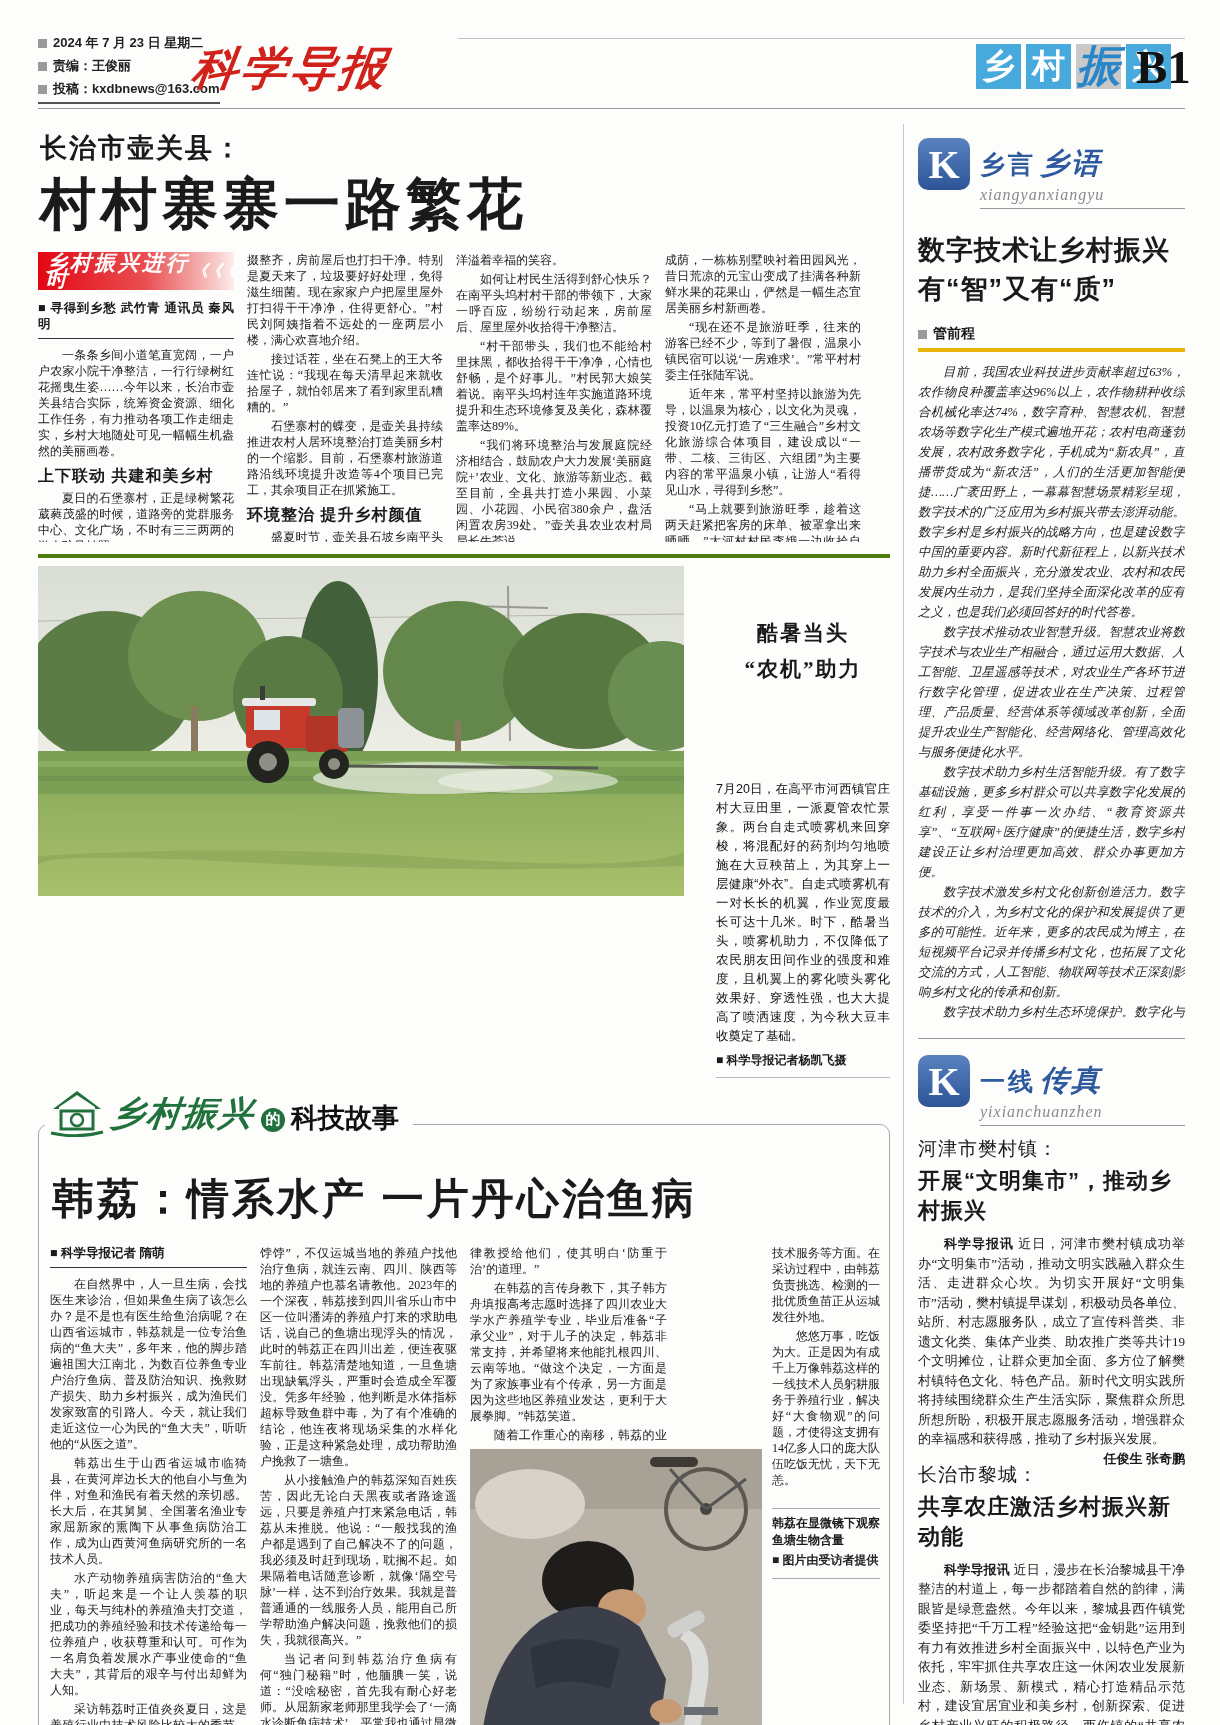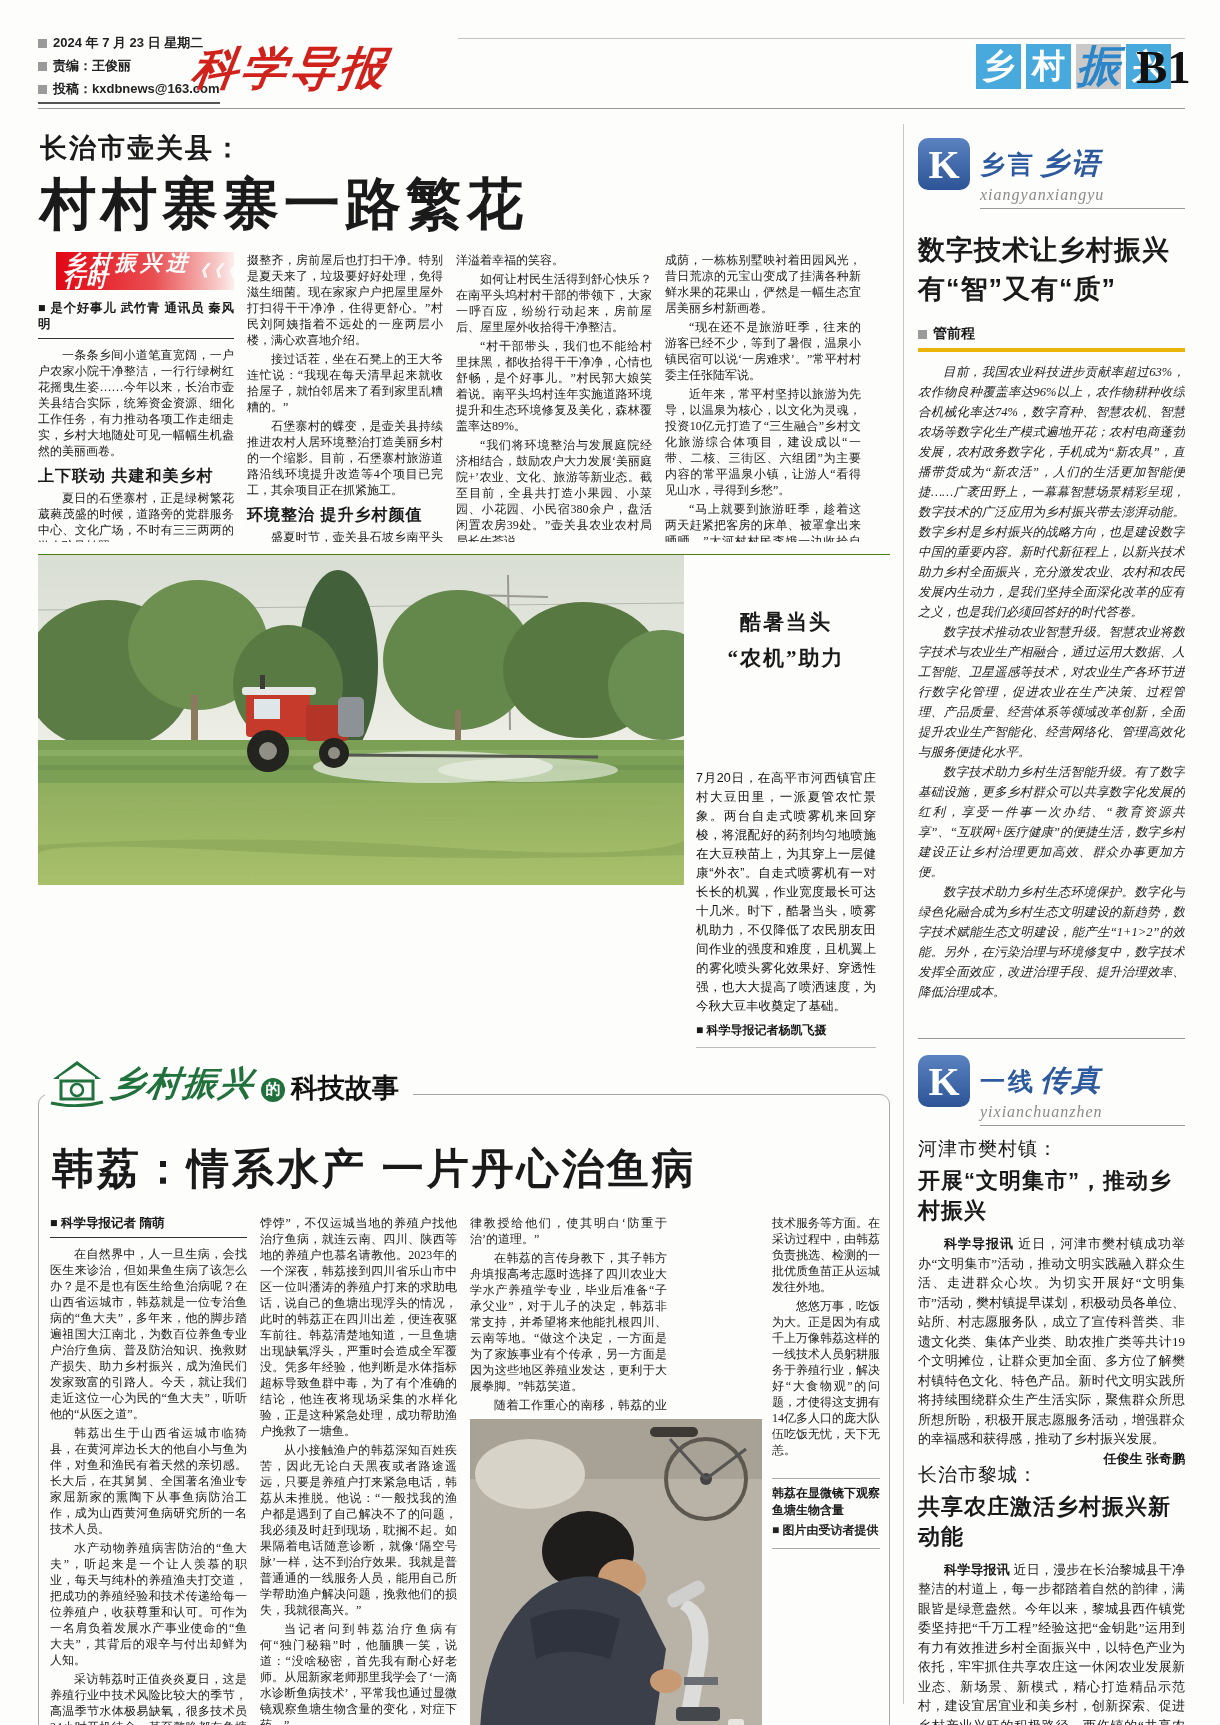--- a/index.html
+++ b/index.html
@@ -27,26 +27,26 @@
   .left-region{position:absolute;top:122px;left:38px;width:852px;}
   .right-region{position:absolute;top:122px;left:918px;width:267px;}
   
   .kicker{font-size:27px;font-weight:700;letter-spacing:2px;margin:8px 0 0 2px;}
   .headline1{font-size:56px;font-weight:900;letter-spacing:5px;margin:6px 0 0 2px;line-height:1.15;}
   .cols{display:flex;gap:13px;height:290px;overflow:hidden;margin-top:16px;}
   .col{width:196px;font-size:12px;line-height:16px;text-align:justify;}
   .col p{margin:0 0 3px;text-indent:2em;}
   .banner{height:38px;background:linear-gradient(90deg,#e30613 0%,#e94f52 55%,#f6c7c4 90%,#fdeeee 100%);
           color:#fff;font-weight:900;font-style:italic;font-size:21px;display:flex;align-items:center;
-          padding-left:8px;letter-spacing:1px;margin-bottom:10px;margin-left:18px;}
+          padding-left:8px;letter-spacing:1px;margin-bottom:10px;}
   .banner .chev{font-size:16px;margin-left:4px;letter-spacing:-2px;opacity:.95;}
   .byline{font-size:12.5px;font-weight:700;border-bottom:1px solid #333;padding-bottom:6px;margin-bottom:8px;}
   .subhead{font-size:16px;font-weight:700;margin:9px 0 6px;letter-spacing:1px;}
   
-  .photo-row{margin-top:12px;border-top:1px solid #4d7c0f;display:flex;gap:12px;}
+  .photo-row{margin-top:12px;border-top:4px solid #4d7c0f;padding-top:8px;display:flex;gap:32px;}
   .photo-box{width:646px;height:330px;flex:0 0 auto;overflow:hidden;}
   .cap-panel{width:180px;padding-top:50px;}
   .cap-title{font-size:21px;font-weight:700;text-align:center;line-height:1.7;letter-spacing:2px;}
   .cap-text{margin-top:92px;font-family:"Liberation Sans",sans-serif;font-size:12.5px;line-height:19px;
             font-weight:500;text-align:justify;color:#111;}
   .cap-credit{margin-top:6px;font-family:"Liberation Sans",sans-serif;font-size:12px;font-weight:700;
               border-bottom:1px solid #bbb;padding-bottom:8px;}
   
   .feature{position:relative;margin-top:46px;border:1px solid #a8a8a8;border-radius:10px;padding:12px 9px 10px;}
   .ft-graphic{position:absolute;top:-38px;left:6px;background:#fdfdfc;display:flex;align-items:flex-end;
@@ -130,21 +130,21 @@
 
     <div class="kicker sans">长治市壶关县：</div>
     <div class="headline1 sans">村村寨寨一路繁花</div>
 
     <div class="cols">
       <div class="col">
         <div class="banner sans">
           <span>乡村振兴进行时</span>
           <span class="chev">《《《</span>
         </div>
-        <div class="byline sans">■ 是个好事儿 武竹青 通讯员 秦风明</div>
+        <div class="byline sans">■ 寻得到乡愁 武竹青 通讯员 秦风明</div>
         <p>一条条乡间小道笔直宽阔，一户户农家小院干净整洁，一行行绿树红花摇曳生姿……今年以来，长治市壶关县结合实际，统筹资金资源、细化工作任务，有力推动各项工作走细走实，乡村大地随处可见一幅幅生机盎然的美丽画卷。</p>
         <div class="subhead sans">上下联动 共建和美乡村</div>
         <p>夏日的石堡寨村，正是绿树繁花葳蕤茂盛的时候，道路旁的党群服务中心、文化广场，不时有三三两两的游人驻足拍照。</p>
 
       </div>
       <div class="col">
         <p style="text-indent:0">掇整齐，房前屋后也打扫干净。特别是夏天来了，垃圾要好好处理，免得滋生细菌。现在家家户户把屋里屋外打扫得干干净净，住得更舒心。”村民刘阿姨指着不远处的一座两层小楼，满心欢喜地介绍。</p>
         <p>接过话茬，坐在石凳上的王大爷连忙说：“我现在每天清早起来就收拾屋子，就怕邻居来了看到家里乱糟糟的。”</p>
         <p>石堡寨村的蝶变，是壶关县持续推进农村人居环境整治打造美丽乡村的一个缩影。目前，石堡寨村旅游道路沿线环境提升改造等4个项目已完工，其余项目正在抓紧施工。</p>
         <div class="subhead sans">环境整治 提升乡村颜值</div>
@@ -324,20 +324,21 @@
 
     <div class="author">
       <span class="sq"></span>
       <span>管前程</span>
     </div>
 
     <div class="essay">
       <p>目前，我国农业科技进步贡献率超过63%，农作物良种覆盖率达96%以上，农作物耕种收综合机械化率达74%，数字育种、智慧农机、智慧农场等数字化生产模式遍地开花；农村电商蓬勃发展，农村政务数字化，手机成为“新农具”，直播带货成为“新农活”，人们的生活更加智能便捷……广袤田野上，一幕幕智慧场景精彩呈现，数字技术的广泛应用为乡村振兴带去澎湃动能。数字乡村是乡村振兴的战略方向，也是建设数字中国的重要内容。新时代新征程上，以新兴技术助力乡村全面振兴，充分激发农业、农村和农民发展内生动力，是我们坚持全面深化改革的应有之义，也是我们必须回答好的时代答卷。</p>
       <p>数字技术推动农业智慧升级。智慧农业将数字技术与农业生产相融合，通过运用大数据、人工智能、卫星遥感等技术，对农业生产各环节进行数字化管理，促进农业在生产决策、过程管理、产品质量、经营体系等领域改革创新，全面提升农业生产智能化、经营网络化、管理高效化与服务便捷化水平。</p>
       <p>数字技术助力乡村生活智能升级。有了数字基础设施，更多乡村群众可以共享数字化发展的红利，享受一件事一次办结、“教育资源共享”、“互联网+医疗健康”的便捷生活，数字乡村建设正让乡村治理更加高效、群众办事更加方便。</p>
+      <p>数字技术激发乡村文化创新创造活力。数字技术的介入，为乡村文化的保护和发展提供了更多的可能性。近年来，更多的农民成为博主，在短视频平台记录并传播乡村文化，也拓展了文化交流的方式，人工智能、物联网等技术正深刻影响乡村文化的传承和创新。</p>
       <p>数字技术助力乡村生态环境保护。数字化与绿色化融合成为乡村生态文明建设的新趋势，数字技术赋能生态文明建设，能产生“1+1&gt;2”的效能。另外，在污染治理与环境修复中，数字技术发挥全面效应，改进治理手段、提升治理效率、降低治理成本。</p>
 
     </div>
 
     <div class="rc-divider"></div>
 
     <div class="sec-head">
       <div class="klogo">K</div>
       <div class="sec-titles">
         <span class="sec-bold">一线</span>

